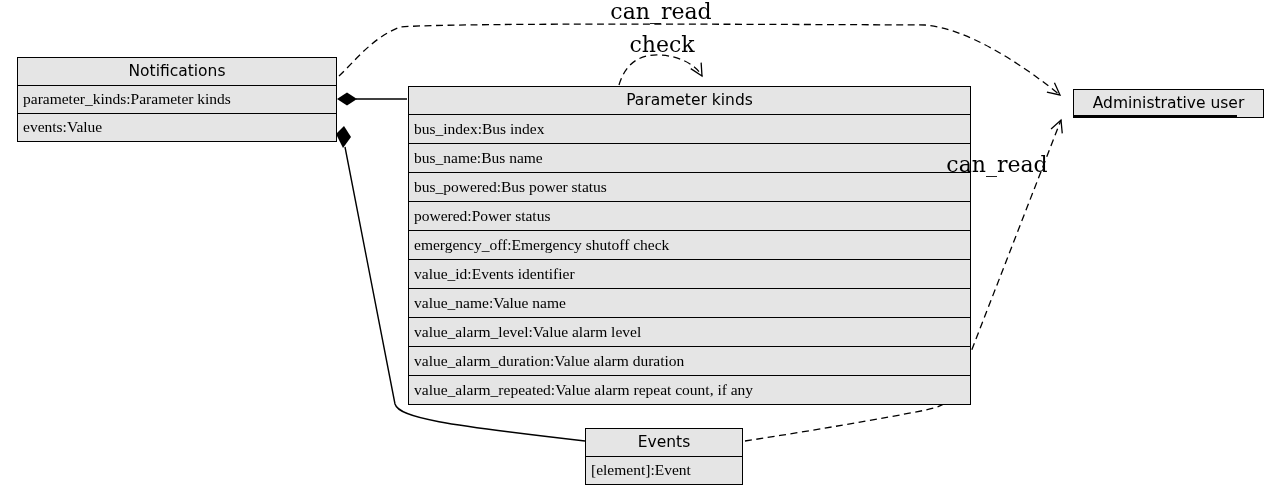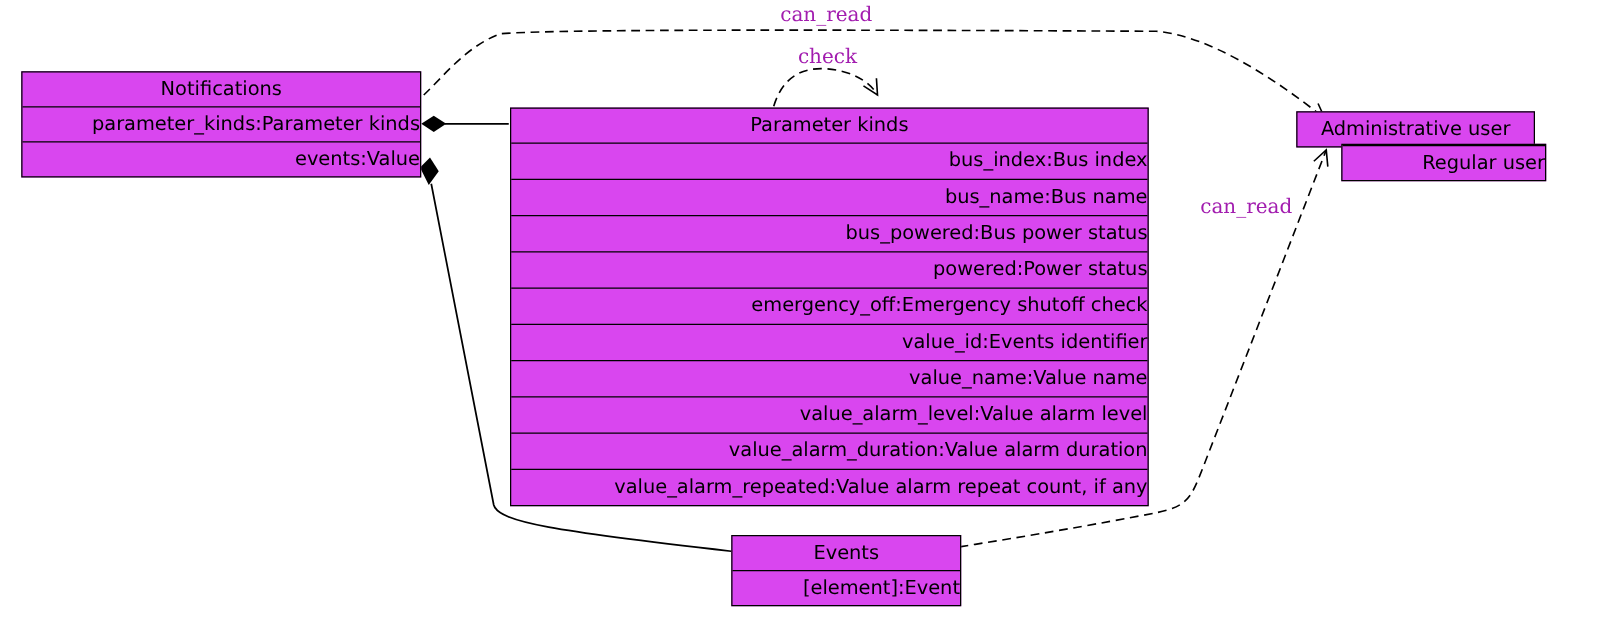--- a/index.html
+++ b/index.html
@@ -17,48 +17,49 @@
     overflow: hidden;
   }
   .edges-svg {
     position: absolute;
     left: 0; top: 0;
     width: 1280px; height: 496px;
     pointer-events: none;
   }
   .node {
     position: absolute;
-    background: #d946ef;
+    background: #e5e5e5;
     border: 1.5px solid #000000;
     box-sizing: border-box;
     font-size: 15.5px;
     white-space: nowrap;
   }
   .node .hdr {
     text-align: center;
     height: 27px;
     line-height: 26px;
   }
   .node .row {
     border-top: 1.4px solid #000000;
-    text-align: right;
+    text-align: left;
     padding-left: 5px;
     height: 27px;
     line-height: 26px;
+    font-family: Liberation Serif, serif;
   }
   .node.pk .hdr { height: 27px; line-height: 26px; }
   .node.pk .row { height: 28px; line-height: 27px; }
   .edge-label {
     position: absolute;
     transform: translateX(-50%);
     font-family: "DejaVu Serif", "Liberation Serif", serif;
-    font-size: 16px;
+    font-size: 22px;
     line-height: 20px;
     white-space: nowrap;
-    color: #a21caf;
+    color: #000000;
   }
 </style>
 </head>
 <body>
 
 <div class="stage">
 
   <svg class="edges-svg" viewBox="0 0 1280 496" xmlns="http://www.w3.org/2000/svg">
     <defs>
       <marker id="vee" markerUnits="userSpaceOnUse" markerWidth="18" markerHeight="16" refX="13" refY="7" orient="auto">
@@ -78,42 +79,41 @@
     <path d="M 345,147 L 395,404 C 399,418 445,425 585,441" fill="none" stroke="#000000" stroke-width="1.4" stroke-linejoin="round"></path>
     <polygon points="336,134 344,126 351,137 343,148" fill="#000000"></polygon>
   </svg>
 
   <div class="node" style="left:17px; top:57px; width:320px;">
     <div class="hdr">Notifications</div>
     <div class="row">parameter_kinds:Parameter kinds</div>
     <div class="row">events:Value</div>
   </div>
 
-  <div class="node pk" style="left:408px; top:86px; width:511px;">
+  <div class="node pk" style="left:408px; top:86px; width:563px;">
     <div class="hdr">Parameter kinds</div>
     <div class="row">bus_index:Bus index</div>
     <div class="row">bus_name:Bus name</div>
     <div class="row">bus_powered:Bus power status</div>
     <div class="row">powered:Power status</div>
     <div class="row">emergency_off:Emergency shutoff check</div>
     <div class="row">value_id:Events identifier</div>
     <div class="row">value_name:Value name</div>
     <div class="row">value_alarm_level:Value alarm level</div>
     <div class="row">value_alarm_duration:Value alarm duration</div>
     <div class="row">value_alarm_repeated:Value alarm repeat count, if any</div>
   </div>
 
-  <div class="node" style="left:1037px; top:89px; width:191px;">
+  <div class="node" style="left:1073px; top:89px; width:191px;">
     <div class="hdr">Administrative user</div>
   </div>
   <div class="node" style="left:1073px; top:114.5px; width:164px;">
-    <div class="row">Regular user</div>
   </div>
 
-  <div class="node" style="left:585px; top:428px; width:184px;">
+  <div class="node" style="left:585px; top:428px; width:158px;">
     <div class="hdr">Events</div>
     <div class="row">[element]:Event</div>
   </div>
 
   <span class="edge-label" style="left:661px; top:2px;">can_read</span>
   <span class="edge-label" style="left:662px; top:35px;">check</span>
   <span class="edge-label" style="left:997px; top:155px;">can_read</span>
 
 </div>
 

